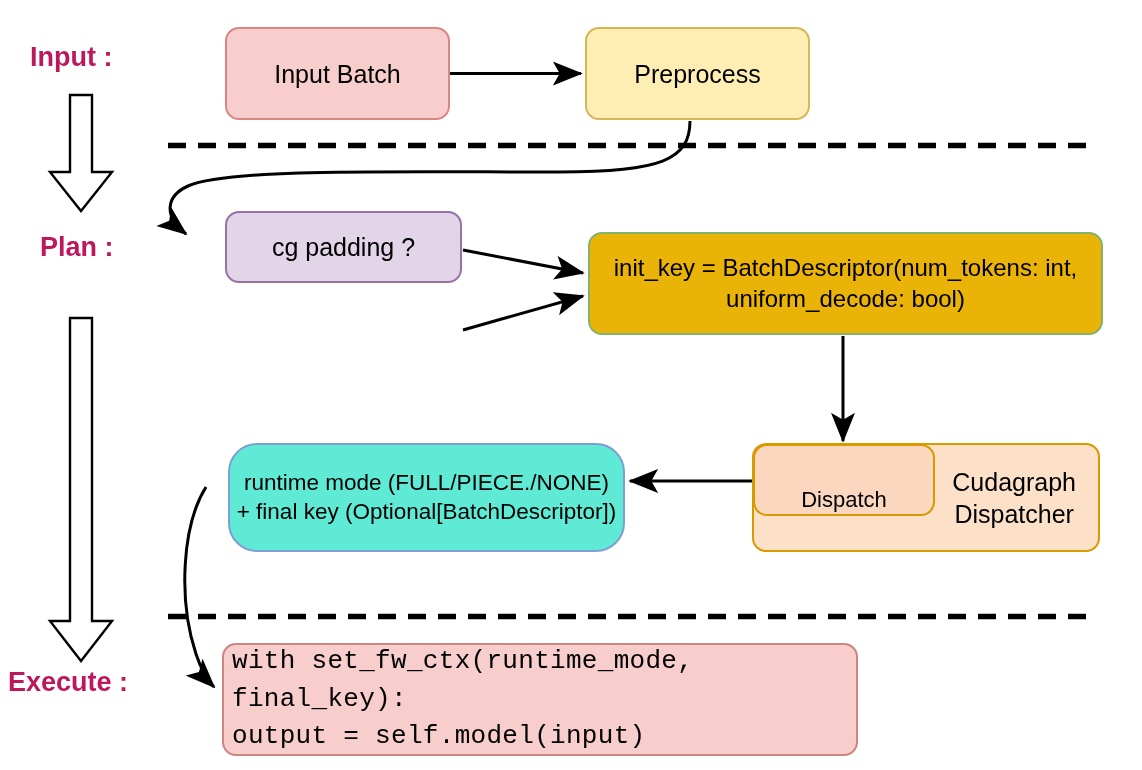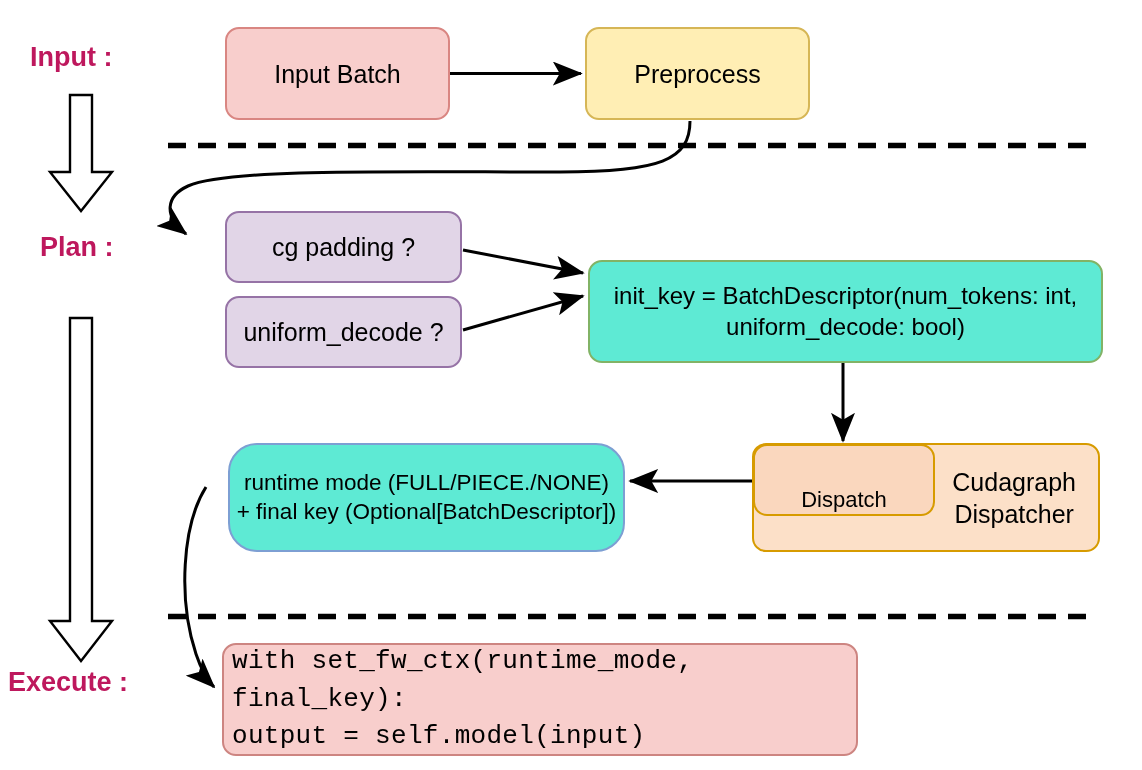--- a/index.html
+++ b/index.html
@@ -54,23 +54,22 @@
   }
   .node-yellow {
     background: #ffeeb4;
     border-color: #d6b656;
   }
   .node-purple {
     background: #e1d5e7;
     border-color: #9673a6;
   }
   .node-green {
-    background: #5eead4;
+    background: #eab308;
     border-color: #82b366;
-    margin-top: 28px;
   }
   .node-blue {
     background: #5eead4;
     border-color: #7d9fd3;
     border-radius: 29px;
   }
   .node-orange-outer {
     background: #fce0c8;
     border-color: #d79b00;
     padding-left: 40px;
@@ -142,23 +141,20 @@
   </div>
 
   <div class="node node-purple" style="left:225px; top:211px; width:237px; height:72px; font-size:25px;">
     <span class="node-text">cg padding ?</span>
   </div>
 
   <div class="node node-yellow" style="left:585px; top:27px; width:225px; height:93px; font-size:25px;">
     <span class="node-text">Preprocess</span>
   </div>
 
-  <div class="node node-purple" style="left:225px; top:296px; width:237px; height:72px; font-size:25px;">
-    <span class="node-text">uniform_decode ?</span>
-  </div>
 
   <div class="node node-green" style="left:588px; top:232px; width:515px; height:103px; font-size:24px;">
     <span class="node-text">init_key = BatchDescriptor(num_tokens: int,
 uniform_decode: bool)</span>
   </div>
 
   <div class="node node-orange-outer" style="left:752px; top:443px; width:348px; height:109px; font-size:25px; justify-content:flex-end; padding-right:22px;">
     <span class="node-text">Cudagraph
 Dispatcher</span>
   </div>

